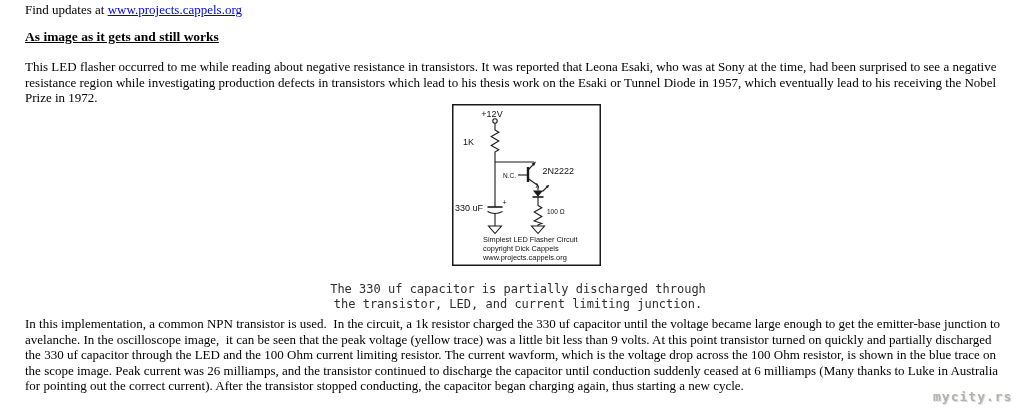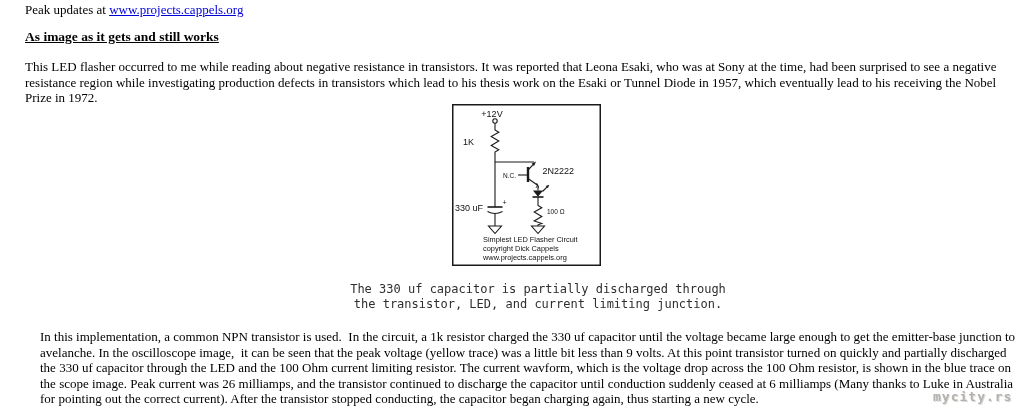--- a/index.html
+++ b/index.html
@@ -29,29 +29,29 @@
     text-decoration: underline;
   }
   .para {
     left: 25px;
     width: 985px;
     font-size: 13px;
     line-height: 15.5px;
     white-space: pre-wrap;
   }
   .para-intro { top: 59px; }
-  .para-impl  { top: 329px; margin-left: 15px; }
+  .para-impl  { top: 316px; }
   .circuit-figure {
     left: 452px; top: 104px;
     width: 149px; height: 162px;
   }
   .figure-caption {
     left: 0; top: 282px;
     width: 972px;
-    padding-left: 52px;
+    padding-left: 32px;
     text-align: center;
     font-family: "DejaVu Sans Mono", monospace;
     font-size: 12px;
     line-height: 15px;
     color: #2e2e2e;
   }
   .watermark {
     left: 933px; top: 389px;
     font-family: "DejaVu Sans Mono", monospace;
     font-weight: bold;
@@ -66,21 +66,21 @@
   }
   svg .wire {
     stroke: #1a1a1a;
     stroke-width: 1.1;
     fill: none;
   }
 </style>
 </head>
 <body>
 
-<div class="abs top-line"><span>Peak updates at </span><a href="#">www.projects.cappels.org</a></div>
+<div class="abs top-line"><span>Find updates at </span><a href="#">www.projects.cappels.org</a></div>
 
 <div class="abs heading">As image as it gets and still works</div>
 
 <div class="abs para para-intro">This LED flasher occurred to me while reading about negative resistance in transistors. It was reported that Leona Esaki, who was at Sony at the time, had been surprised to see a negative resistance region while investigating production defects in transistors which lead to his thesis work on the Esaki or Tunnel Diode in 1957, which eventually lead to his receiving the Nobel Prize in 1972.</div>
 
 <svg class="abs circuit-figure" viewBox="0 0 149 162" width="149" height="162">
   <rect x="0.75" y="0.75" width="147.5" height="160.5" fill="#ffffff" stroke="#1a1a1a" stroke-width="1.5"></rect>
 
   <text x="40" y="13" text-anchor="middle" font-size="9">+12V</text>
   <circle cx="43" cy="17" r="2.2" fill="#fff" stroke="#1a1a1a" stroke-width="1.1"></circle>

